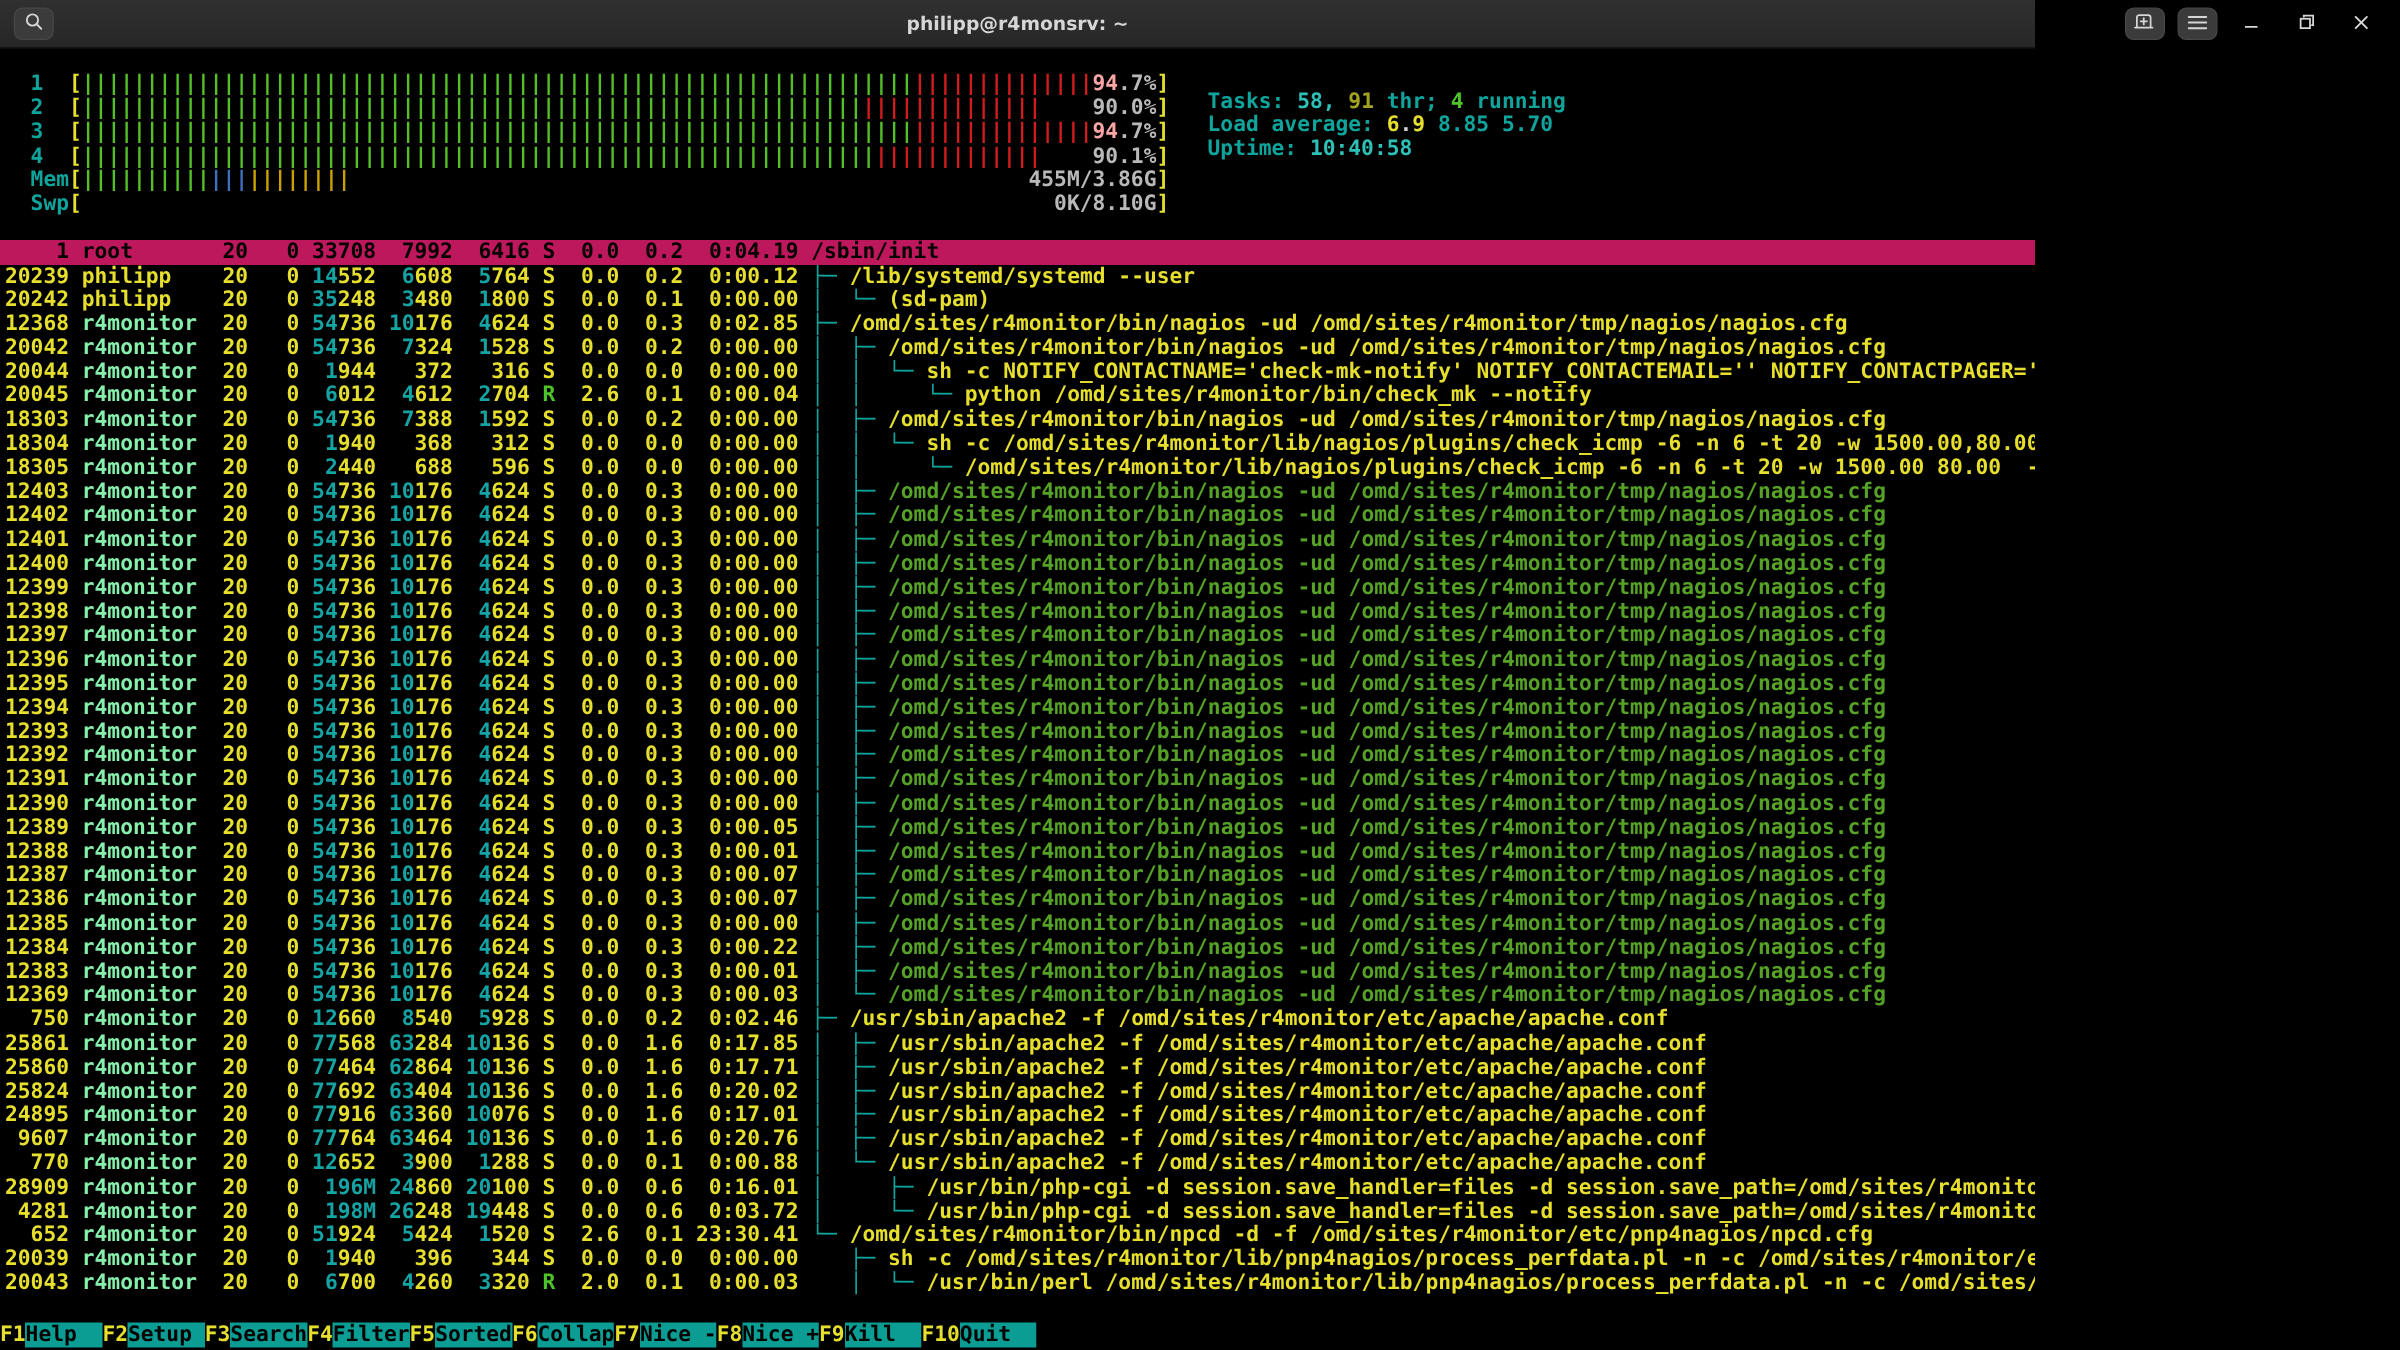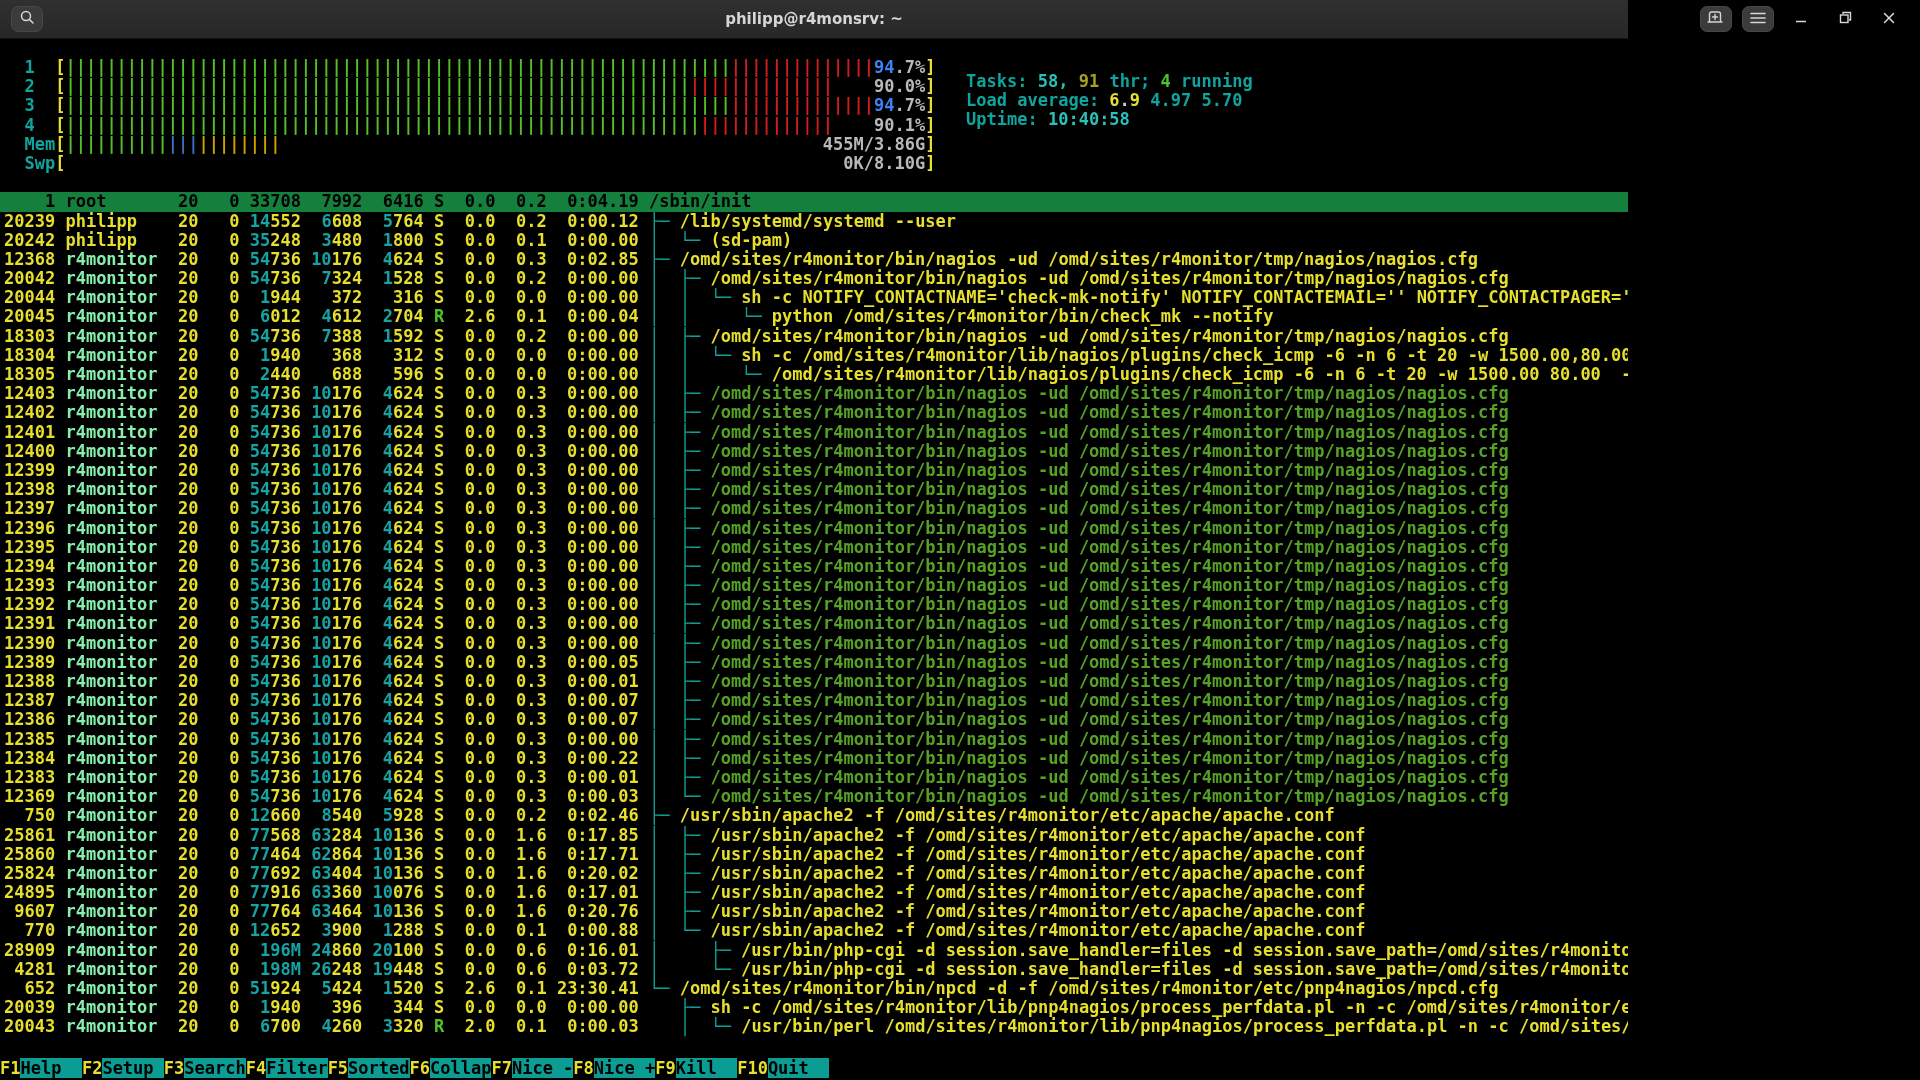--- a/index.html
+++ b/index.html
@@ -17,31 +17,31 @@
   .newtab{left:1700px}
   .menu{left:1742px}
   .winctl{position:absolute;top:0;height:38px;width:30px;display:flex;align-items:center;justify-content:center}
   .minb{left:1786px}.maxb{left:1830px}.closeb{left:1874px}
 
   
   .term{position:absolute;top:39px;left:0;right:0;bottom:0;background:#000;
     font:bold 17px "DejaVu Sans Mono",monospace;color:#e6df2e;padding-top:19px;box-sizing:border-box}
   .tline{height:19.2px;line-height:19.2px;white-space:pre;overflow:hidden;padding-left:4px}
   .hline{background:#4fa306;color:#000}
-  .selline{background:#15803d;color:#000}
+  .selline{background:#be185d;color:#000}
   .selline span{color:#000 !important}
 
   .y{color:#e6df2e}          
   .c{color:#0fa49c}          
   .cb{color:#2cc0b7}         
   .kc{color:#15a3a3}         
   .g{color:#4fc32a}          
   .gt{color:#55a226}         
   .gy{color:#86efac}         
-  .rd{color:#3b82f6}         
+  .rd{color:#fca5a5}         
   .w{color:#cfcfcf}          
   .ol{color:#a3a31f}         
   .mv{color:#b9b9b9}         
 
   .mbox{display:inline-block;width:84ch;position:relative;height:19.2px;vertical-align:top;overflow:hidden}
   .bars{position:absolute;left:0;top:0}
   .bar-green{color:#54c028}.bar-red{color:#d41c1c}.bar-blue{color:#3d6fc0}.bar-yellow{color:#c9a103}
   .mval{position:absolute;right:0;top:0}
 
   .summary{position:absolute;top:33px;left:calc(4px + 94ch)}
@@ -166,19 +166,19 @@
         <div class="tline"><span class="y">  770 </span><span class="gy">r4monitor </span><span class="y"> 20   0 </span><span class="kc">12</span><span class="y">652</span><span class="y"> </span><span class="y"> </span><span class="kc">3</span><span class="y">900</span><span class="y"> </span><span class="y"> </span><span class="kc">1</span><span class="y">288</span><span class="y"> </span><span class="y">S</span><span class="y">  0.0  0.1  0:00.88 </span><span class="c">│  └─ </span><span class="y">/usr/sbin/apache2 -f /omd/sites/r4monitor/etc/apache/apache.conf</span></div>
         <div class="tline"><span class="y">28909 </span><span class="gy">r4monitor </span><span class="y"> 20   0 </span><span class="y"> </span><span class="kc">196M</span><span class="y"> </span><span class="kc">24</span><span class="y">860</span><span class="y"> </span><span class="kc">20</span><span class="y">100</span><span class="y"> </span><span class="y">S</span><span class="y">  0.0  0.6  0:16.01 </span><span class="c">│     ├─ </span><span class="y">/usr/bin/php-cgi -d session.save_handler=files -d session.save_path=/omd/sites/r4monitor/tmp/php/session -d upload_tmp</span></div>
         <div class="tline"><span class="y"> 4281 </span><span class="gy">r4monitor </span><span class="y"> 20   0 </span><span class="y"> </span><span class="kc">198M</span><span class="y"> </span><span class="kc">26</span><span class="y">248</span><span class="y"> </span><span class="kc">19</span><span class="y">448</span><span class="y"> </span><span class="y">S</span><span class="y">  0.0  0.6  0:03.72 </span><span class="c">│     └─ </span><span class="y">/usr/bin/php-cgi -d session.save_handler=files -d session.save_path=/omd/sites/r4monitor/tmp/php/session -d upload_tmp</span></div>
         <div class="tline"><span class="y">  652 </span><span class="gy">r4monitor </span><span class="y"> 20   0 </span><span class="kc">51</span><span class="y">924</span><span class="y"> </span><span class="y"> </span><span class="kc">5</span><span class="y">424</span><span class="y"> </span><span class="y"> </span><span class="kc">1</span><span class="y">520</span><span class="y"> </span><span class="y">S</span><span class="y">  2.6  0.1 23:30.41 </span><span class="c">└─ </span><span class="y">/omd/sites/r4monitor/bin/npcd -d -f /omd/sites/r4monitor/etc/pnp4nagios/npcd.cfg</span></div>
         <div class="tline"><span class="y">20039 </span><span class="gy">r4monitor </span><span class="y"> 20   0 </span><span class="y"> </span><span class="kc">1</span><span class="y">940</span><span class="y"> </span><span class="y">  </span><span class="y">396</span><span class="y"> </span><span class="y">  </span><span class="y">344</span><span class="y"> </span><span class="y">S</span><span class="y">  0.0  0.0  0:00.00 </span><span class="c">   ├─ </span><span class="y">sh -c /omd/sites/r4monitor/lib/pnp4nagios/process_perfdata.pl -n -c /omd/sites/r4monitor/etc/pnp4nagios/process_perfdata.</span></div>
         <div class="tline"><span class="y">20043 </span><span class="gy">r4monitor </span><span class="y"> 20   0 </span><span class="y"> </span><span class="kc">6</span><span class="y">700</span><span class="y"> </span><span class="y"> </span><span class="kc">4</span><span class="y">260</span><span class="y"> </span><span class="y"> </span><span class="kc">3</span><span class="y">320</span><span class="y"> </span><span class="g">R</span><span class="y">  2.0  0.1  0:00.03 </span><span class="c">   │  └─ </span><span class="y">/usr/bin/perl /omd/sites/r4monitor/lib/pnp4nagios/process_perfdata.pl -n -c /omd/sites/r4monitor/etc/pnp4nagios/proces</span></div>
       </div>
 
     <div class="summary" id="summary">
         <div class="tline" style="padding-left: 0px;"><span class="c">Tasks: </span><span class="cb">58, </span><span class="ol">91 </span><span class="c">thr; </span><span class="g">4 </span><span class="c">running</span></div>
-        <div class="tline" style="padding-left: 0px;"><span class="c">Load average: </span><span class="y">6</span><span class="w">.</span><span class="y">9</span><span class="c"> 4.97</span><span class="c"> 5.70</span></div>
+        <div class="tline" style="padding-left: 0px;"><span class="c">Load average: </span><span class="y">6</span><span class="w">.</span><span class="y">9</span><span class="c"> 8.85</span><span class="c"> 5.70</span></div>
         <div class="tline" style="padding-left: 0px;"><span class="c">Uptime: </span><span class="cb">10:40:58</span></div>
       </div>
 
     <div class="fbar" id="fbar"><span><span class="fkey">F1</span><span class="flabel">Help  </span></span><span><span class="fkey">F2</span><span class="flabel">Setup </span></span><span><span class="fkey">F3</span><span class="flabel">Search</span></span><span><span class="fkey">F4</span><span class="flabel">Filter</span></span><span><span class="fkey">F5</span><span class="flabel">Sorted</span></span><span><span class="fkey">F6</span><span class="flabel">Collap</span></span><span><span class="fkey">F7</span><span class="flabel">Nice -</span></span><span><span class="fkey">F8</span><span class="flabel">Nice +</span></span><span><span class="fkey">F9</span><span class="flabel">Kill  </span></span><span><span class="fkey">F10</span><span class="flabel">Quit  </span></span></div>
   </div>
 </div>
 
 </body></html>

